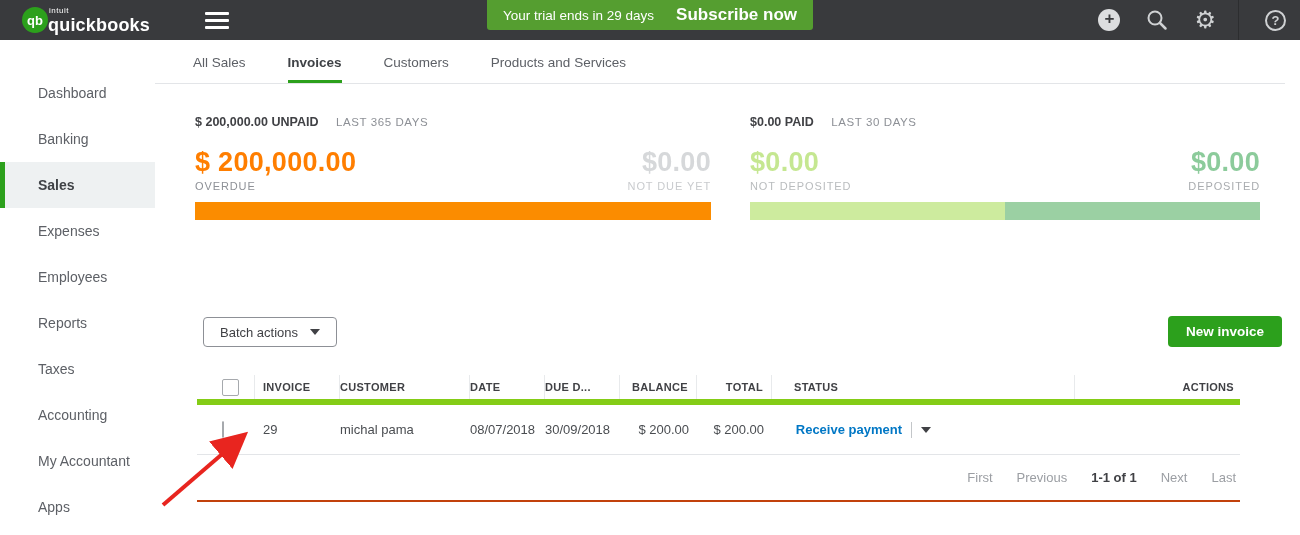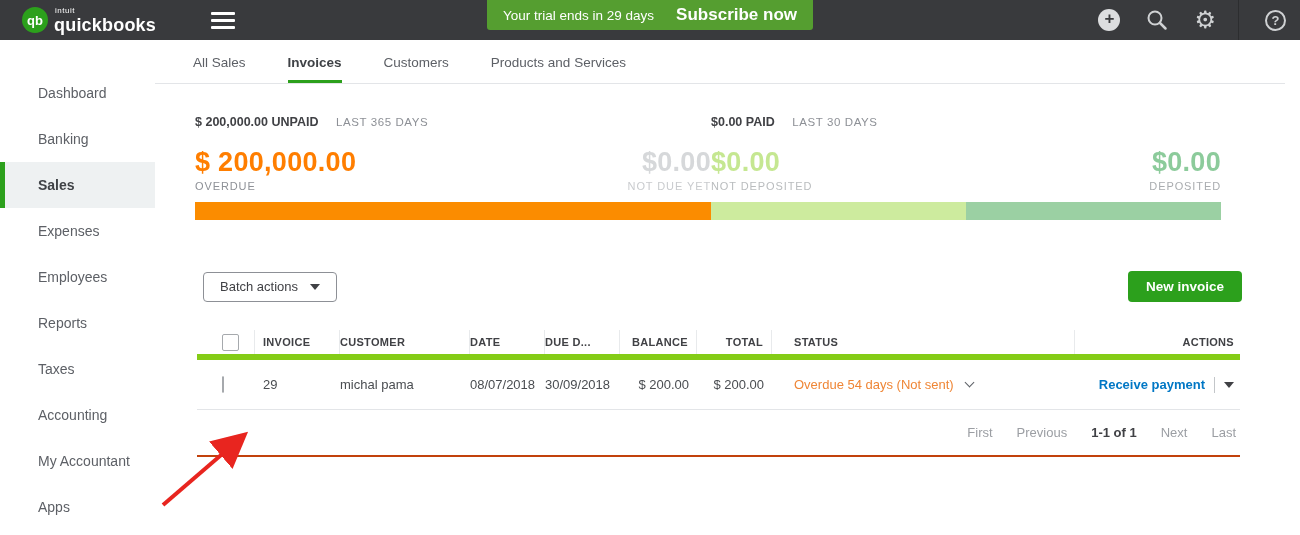--- a/index.html
+++ b/index.html
@@ -6,21 +6,21 @@
   html,body { width:1300px; height:535px; }
   body {
     font-family:"Liberation Sans", sans-serif;
     background:#ffffff; color:#404145; position:relative; overflow:hidden;
   }
   
   .topbar { height:40px; background:#393a3d; display:flex; align-items:center; position:relative; }
   .logo { margin-left:22px; display:flex; align-items:center; }
   .qb-mark { width:26px; height:26px; border-radius:50%; background:#2ca01c; color:#fff;
              font-size:13px; font-weight:700; display:flex; align-items:center; justify-content:center; }
-  .brand { margin-left:6px; color:#fff; line-height:1; }
+  .brand { color:#fff; line-height:1; }
   .brand .small { font-size:8px; letter-spacing:0.5px; display:block; margin-left:1px; }
   .brand .big { font-size:18px; font-weight:700; letter-spacing:0.2px; display:block; margin-top:1px; }
   .hamburger { margin-left:55px; width:24px; height:17px; display:flex; flex-direction:column; justify-content:space-between; cursor:pointer; }
   .hamburger span { height:3px; background:#fff; border-radius:1px; }
   .trial-banner { position:absolute; left:487px; top:0; height:30px; background:#559e30;
                   border-radius:0 0 3px 3px; display:flex; align-items:center; padding:0 16px; }
   .trial-banner .txt { color:#fff; font-size:13.5px; }
   .trial-banner .cta { color:#fff; font-size:17px; font-weight:700; margin-left:22px; cursor:pointer; }
   .top-icons { margin-left:auto; display:flex; align-items:center; height:40px; padding-right:14px; }
   .ticon { margin-left:26px; display:flex; align-items:center; justify-content:center; cursor:pointer; }
@@ -38,42 +38,42 @@
                       font-weight:700; color:#3f4246; }
   
   .main { position:absolute; left:155px; top:40px; width:1145px; height:495px; }
   .tabs { display:flex; padding-left:38px; margin-right:15px; border-bottom:1px solid #e3e5e8; height:44px; }
   .tab { margin-right:42px; padding-top:15px; font-size:13.5px; color:#5d6066; cursor:pointer;
          border-bottom:3px solid transparent; }
   .tab.active { font-weight:700; color:#3f4246; border-bottom-color:#2ca01c; }
   
   .money { display:flex; margin-top:31px; padding-left:40px; }
   .money-half.left { width:516px; }
-  .money-half.right { width:510px; }
+  .money-half.right { width:510px; margin-left:39px; }
   .money-summary { font-size:12.5px; font-weight:700; color:#404145; }
   .money-summary .period { font-weight:400; color:#8d9096; font-size:11.5px; margin-left:14px; letter-spacing:0.6px; }
   .amounts { display:flex; justify-content:space-between; align-items:flex-end; margin-top:20px; }
   .amt-big { font-size:27px; font-weight:600; letter-spacing:0.3px; line-height:1; }
   .amt-label { font-size:11px; letter-spacing:0.9px; margin-top:4px; }
   .amt-right { text-align:right; }
   .c-overdue { color:#ff7e00; }
   .c-overdue-lbl { color:#8d9096; }
   .c-notdue { color:#d6d8da; }
   .c-notdue-lbl { color:#c9cbce; }
   .c-notdep { color:#c5e791; }
   .c-notdep-lbl { color:#b9bcbe; }
   .c-dep { color:#8ccb9b; }
   .c-dep-lbl { color:#a9acaf; }
   .bar { height:18px; margin-top:10px; display:flex; cursor:pointer; }
   .bar-orange { background:#fb8c00; width:100%; }
   .bar-lgreen { background:#cdeb9e; width:50%; }
   .bar-mgreen { background:#9bd0a3; width:50%; }
   
-  .toolbar { display:flex; justify-content:space-between; align-items:center; margin-top:51px;
-             padding-left:48px; padding-right:58px; }
+  .toolbar { display:flex; justify-content:space-between; align-items:flex-end; margin-top:96px;
+             padding-left:48px; padding-right:18px; }
   .batch-btn { height:30px; border:1px solid #8d9096; border-radius:4px; background:#fff;
                display:flex; align-items:center; padding:0 16px; font-size:13px; color:#404145; cursor:pointer; }
   .caret-down { width:0; height:0; border-left:5px solid transparent; border-right:5px solid transparent;
                 border-top:6px solid #404145; margin-left:12px; }
   .new-invoice-btn { height:31px; background:#2ca01c; color:#fff; font-weight:700; font-size:13.5px;
                      border:none; border-radius:4px; padding:0 18px; cursor:pointer; }
   
   .table { margin:28px 0 0 42px; width:1043px; }
   .thead { display:flex; height:30px; align-items:flex-start; border-bottom:6px solid #84cc16; }
   .th { font-size:11px; font-weight:700; color:#404145; letter-spacing:0.3px; height:100%;
@@ -233,24 +233,20 @@
     <div class="trow">
       <div class="col-check">
         <span class="checkbox"></span>
       </div>
       <div class="col-invoice">29</div>
       <div class="col-customer">michal pama</div>
       <div class="col-date">08/07/2018</div>
       <div class="col-due">30/09/2018</div>
       <div class="col-balance">$ 200.00</div>
       <div class="col-total">$ 200.00</div>
-      <div class="col-status">
-        <span class="status-text">Overdue 54 days (Not sent)</span>
-        <span class="chev"></span>
-      </div>
       <div class="col-actions">
         <span class="pay-link">Receive payment</span>
         <span class="act-divider"></span>
         <span class="caret-down" style="margin-left:0;"></span>
       </div>
     </div>
 
     <div class="pager">
       <span class="pg-link">First</span>
       <span class="pg-link">Previous</span>

